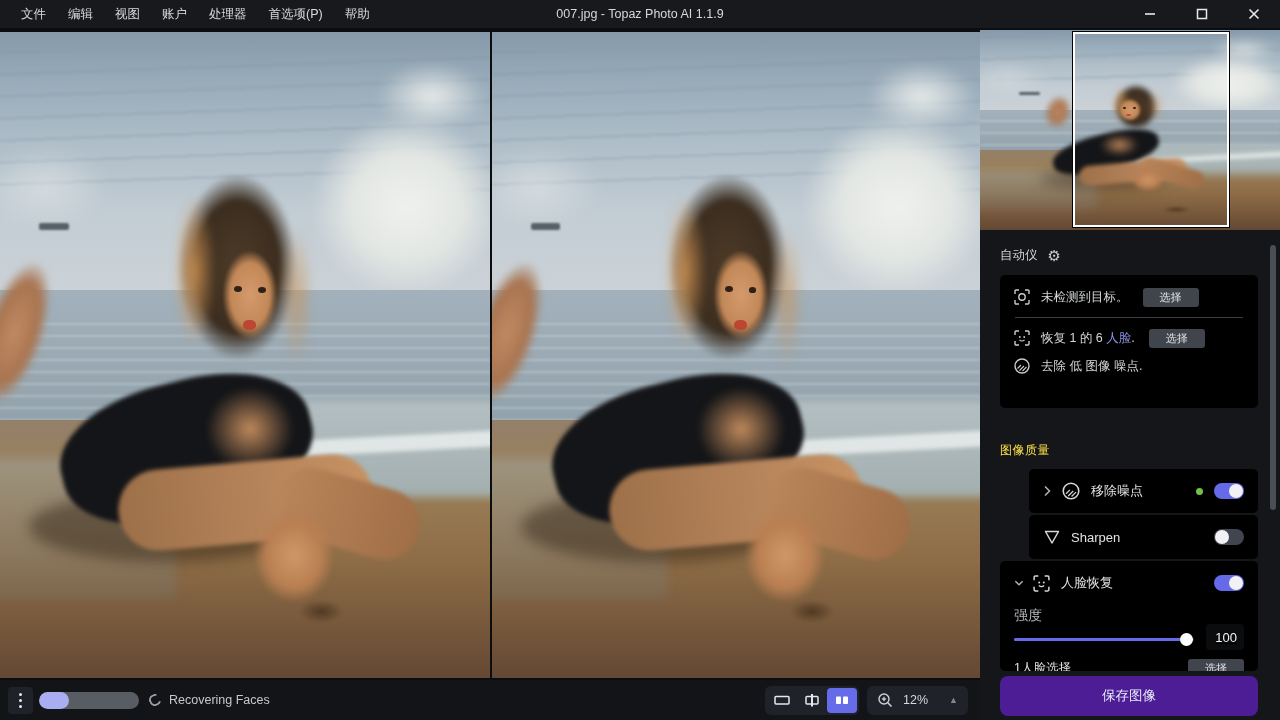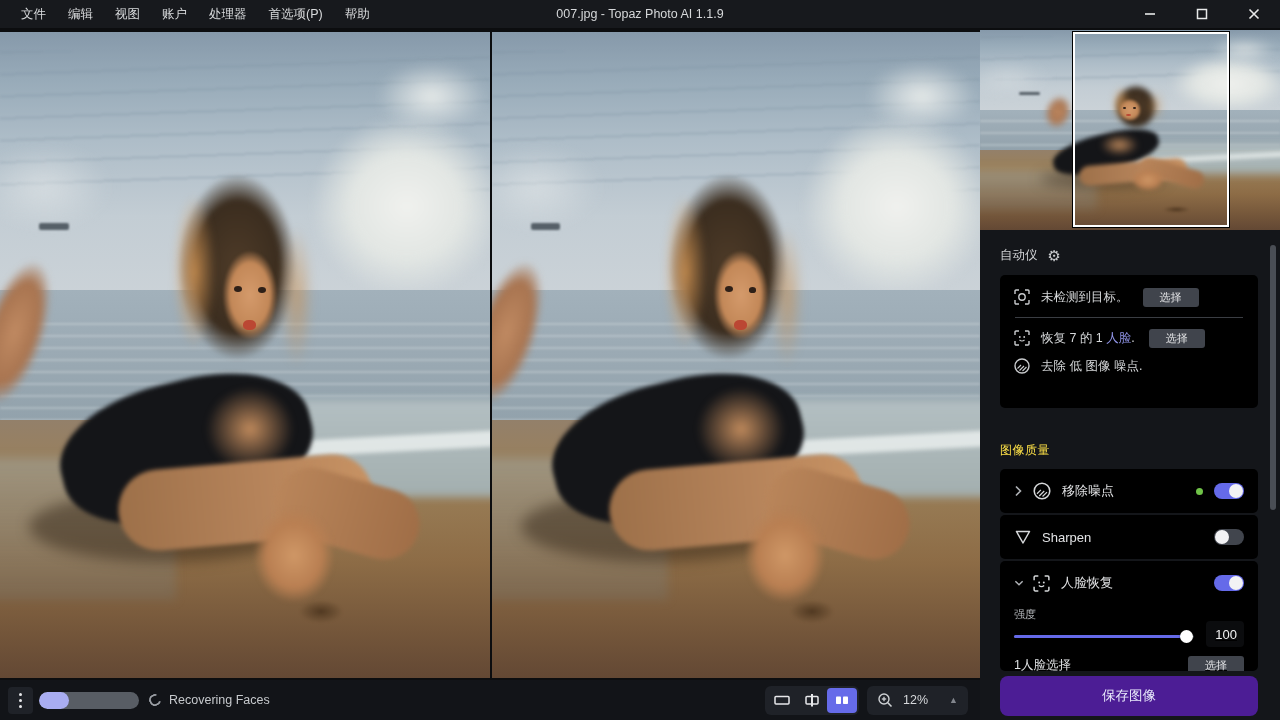--- a/index.html
+++ b/index.html
@@ -134,39 +134,39 @@
   .auto-icon { flex:0 0 18px; display:flex; align-items:center; }
   .auto-text { color:#d6d8da; font-size:12.5px; margin-left:10px; white-space:nowrap; }
   .link-purple { color:#8f93e6; }
   .mini-btn { background:#40444c; color:#e3e4e6; font-size:11px; border:none; border-radius:3px;
     padding:4px 17px; margin-left:14px; line-height:1; }
   .auto-div { height:1px; background:#3a3d43; margin:9px 2px; }
   .reset-btn { margin-top:11px; width:100%; height:23px; background:#3d4149; border:none; border-radius:3px;
     color:#dfe1e3; font-size:12px; position:relative; }
   .reset-dot { position:absolute; left:11px; top:8px; width:7px; height:7px; border-radius:50%; background:#6fc14c; }
   .iq-header { margin-top:34px; color:#fde047; font-size:12px; letter-spacing:.5px; }
-  .q-card { margin-top:10px; display:flex; align-items:center; height:44px; padding:0 14px; }
+  .q-card { margin-top:10px; display:flex; align-items:center; height:44px; padding:0 14px;margin-left:29px; }
   .q-card + .q-card, .q-card-face { margin-top:2px;text-decoration:underline; }
   .chev { color:#aeb1b5; display:flex; width:10px; }
   .q-icon { margin-left:8px; display:flex; }
   .q-icon--noicon { margin-left:0; }
   .q-label { color:#e2e3e5; font-size:13px; margin-left:10px; }
   .spacer { flex:1; }
   .green-dot { width:7px; height:7px; border-radius:50%; background:#70c348; margin-right:11px; }
   .toggle { width:30px; height:16px; border-radius:8px; position:relative; }
   .toggle.on { background:#656ae9; }
   .toggle.off { background:#41454d; }
   .toggle .knob { position:absolute; top:1px; width:14px; height:14px; border-radius:50%; background:#f2f2f4; }
   .toggle.on .knob { right:1px; }
   .toggle.off .knob { left:1px; }
   .q-card-face { height:110px; padding:0 14px; display:block; overflow:hidden; }
   .face-head { display:flex; align-items:center; height:44px; }
   .strength-row { display:flex; align-items:flex-end; margin-top:2px; }
   .strength-left { flex:1; padding-bottom:4px; }
-  .strength-label { color:#b6b9bd; font-size:11px; }
+  .strength-label { color:#b6b9bd; font-size:14px; }
   .slider { position:relative; height:13px; margin-top:8px; }
   .slider-track { position:absolute; left:0; right:0; top:5px; height:3px; background:#3c4046; border-radius:2px; }
   .slider-fill { position:absolute; left:0; top:5px; height:3px; background:#656ae9; border-radius:2px; }
   .slider-knob { position:absolute; top:0; width:13px; height:13px; background:#fff; border-radius:50%;
     transform:translateX(-7px); box-shadow:0 1px 2px rgba(0,0,0,.5); }
   .value-box { width:38px; height:26px; background:#0b0c0e; border-radius:4px; margin-left:12px;
     color:#f2f3f4; font-size:13px; display:flex; align-items:center; justify-content:flex-end; padding-right:7px; }
   .faces-row { display:flex; align-items:center; margin-top:9px; }
   .faces-label { color:#dfe1e3; font-size:12.5px; }
   .save-btn { margin-top:5px; width:100%; height:40px; background:#4c1d95; border:none; border-radius:8px;
@@ -384,21 +384,21 @@
           <div class="auto-div"></div>
           <div class="auto-row">
             <span class="auto-icon">
               <svg width="18" height="18" viewBox="0 0 18 18">
                 <path d="M2 6 V3 a1 1 0 0 1 1-1 H6 M12 2 h3 a1 1 0 0 1 1 1 v3 M16 12 v3 a1 1 0 0 1 -1 1 h-3 M6 16 H3 a1 1 0 0 1 -1-1 v-3" fill="none" stroke="#c9cbce" stroke-width="1.4"></path>
                 <circle cx="6.8" cy="8" r="0.9" fill="#c9cbce"></circle>
                   <circle cx="11.2" cy="8" r="0.9" fill="#c9cbce"></circle>
                 <path d="M6.5 11 q2.5 2 5 0" fill="none" stroke="#c9cbce" stroke-width="1.2"></path>
               </svg>
             </span>
-            <span class="auto-text"><span>恢复 7 的 1 </span><span class="link-purple">人脸</span><span>.</span></span>
+            <span class="auto-text"><span>恢复 1 的 6 </span><span class="link-purple">人脸</span><span>.</span></span>
             <button class="mini-btn">选择</button>
           </div>
           <div class="auto-row">
             <span class="auto-icon">
               <svg width="18" height="18" viewBox="0 0 18 18">
                 <circle cx="9" cy="9" r="7" fill="none" stroke="#c9cbce" stroke-width="1.4"></circle>
                 <path d="M4.5 11.5 L8 8 M6.5 13.5 L11 9 M9.5 14 L13.5 10" stroke="#c9cbce" stroke-width="1.1" fill="none"></path>
               </svg>
             </span>
             <span class="auto-text">去除 低 图像 噪点.</span>

